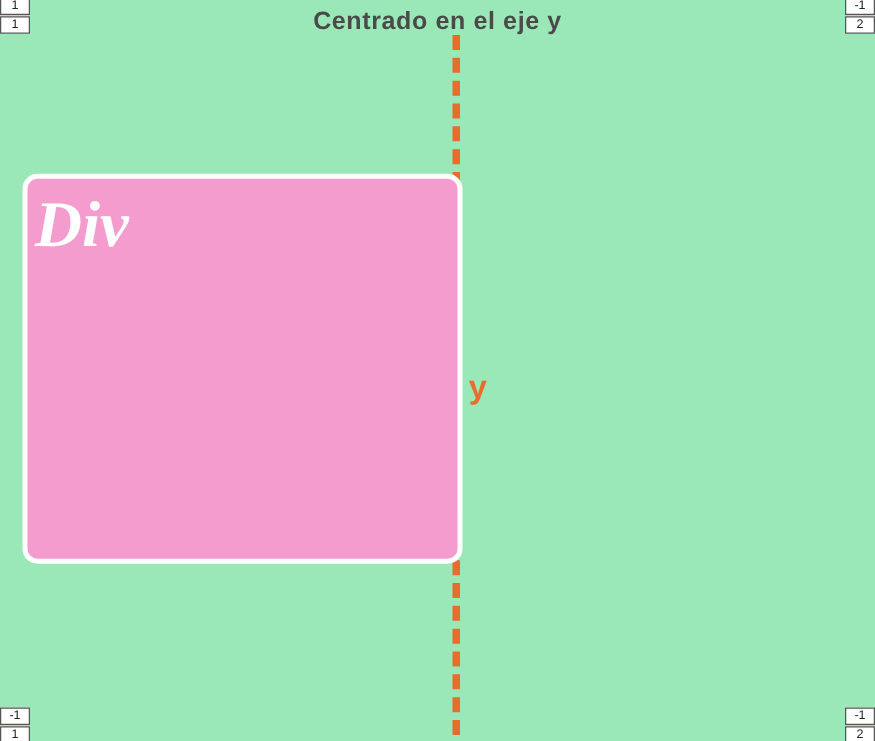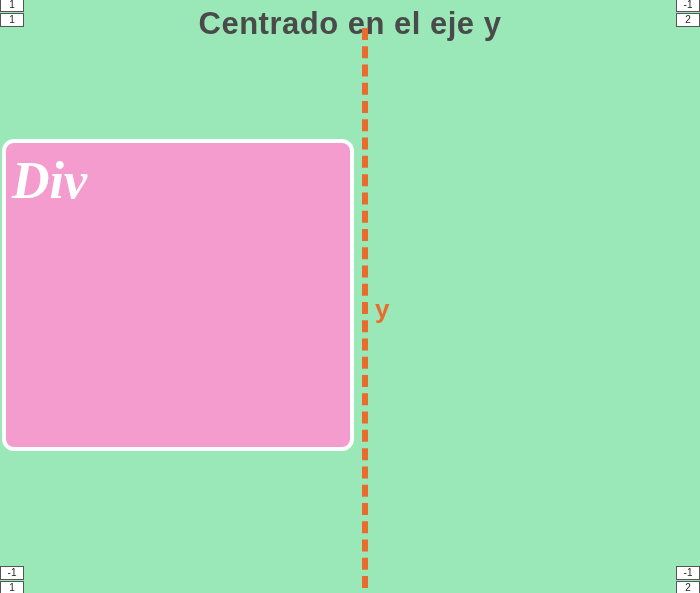--- a/index.html
+++ b/index.html
@@ -9,21 +9,21 @@
     font-family: "Arial Rounded MT Bold", "Helvetica Rounded", Arial, sans-serif;
     position: relative;
   }
 
   .title {
     position: absolute;
     top: 6px;
     left: 0;
     width: 100%;
     text-align: center;
-    font-size: 31px;
+    font-size: 20px;
     font-weight: 900;
     color: #4a4a4a;
     letter-spacing: 0.5px;
   }
 
   .y-axis {
     position: absolute;
     left: 362px;
     top: 28px;
     width: 0;
@@ -35,21 +35,21 @@
     position: absolute;
     left: 375px;
     top: 294px;
     font-size: 26px;
     font-weight: 900;
     color: #eb6b2d;
   }
 
   .div-box {
     position: absolute;
-    left: 2px;
+    left: 18px;
     top: 139px;
     width: 352px;
     height: 312px;
     background: #f59ccf;
     border: 4px solid #ffffff;
     border-radius: 12px;
   }
   .div-box .label {
     font-size: 52px;
     font-weight: 700;

